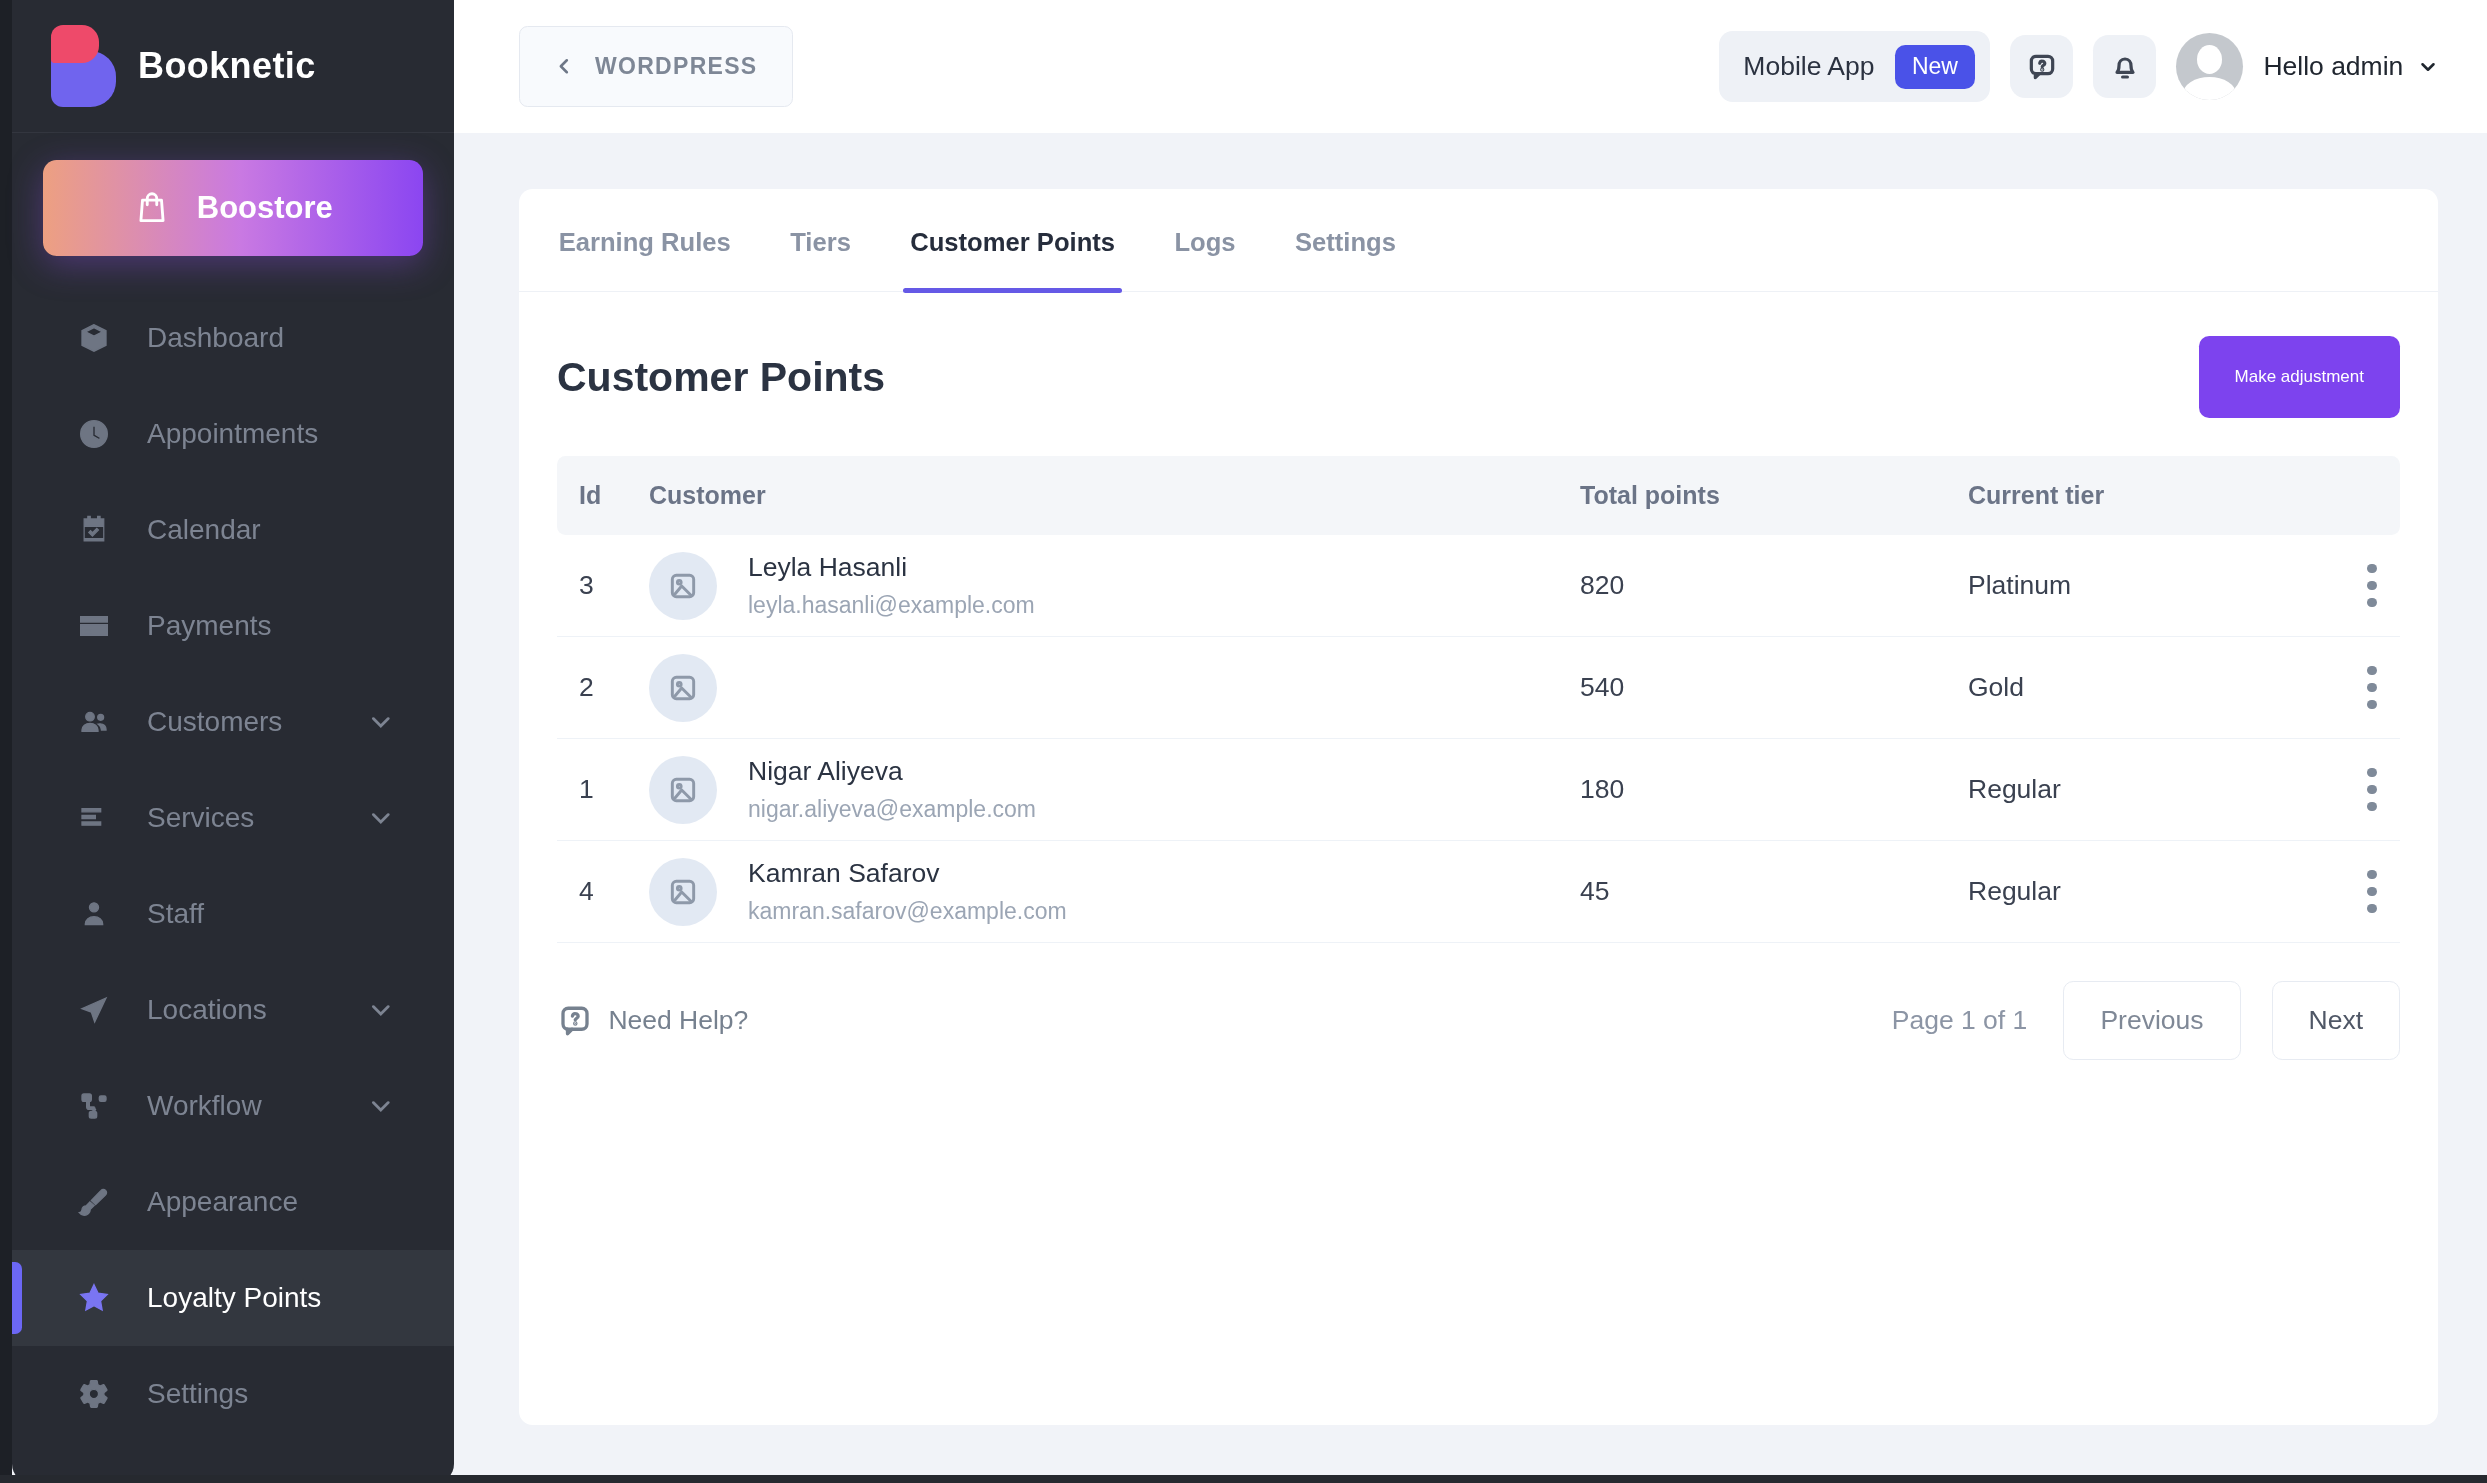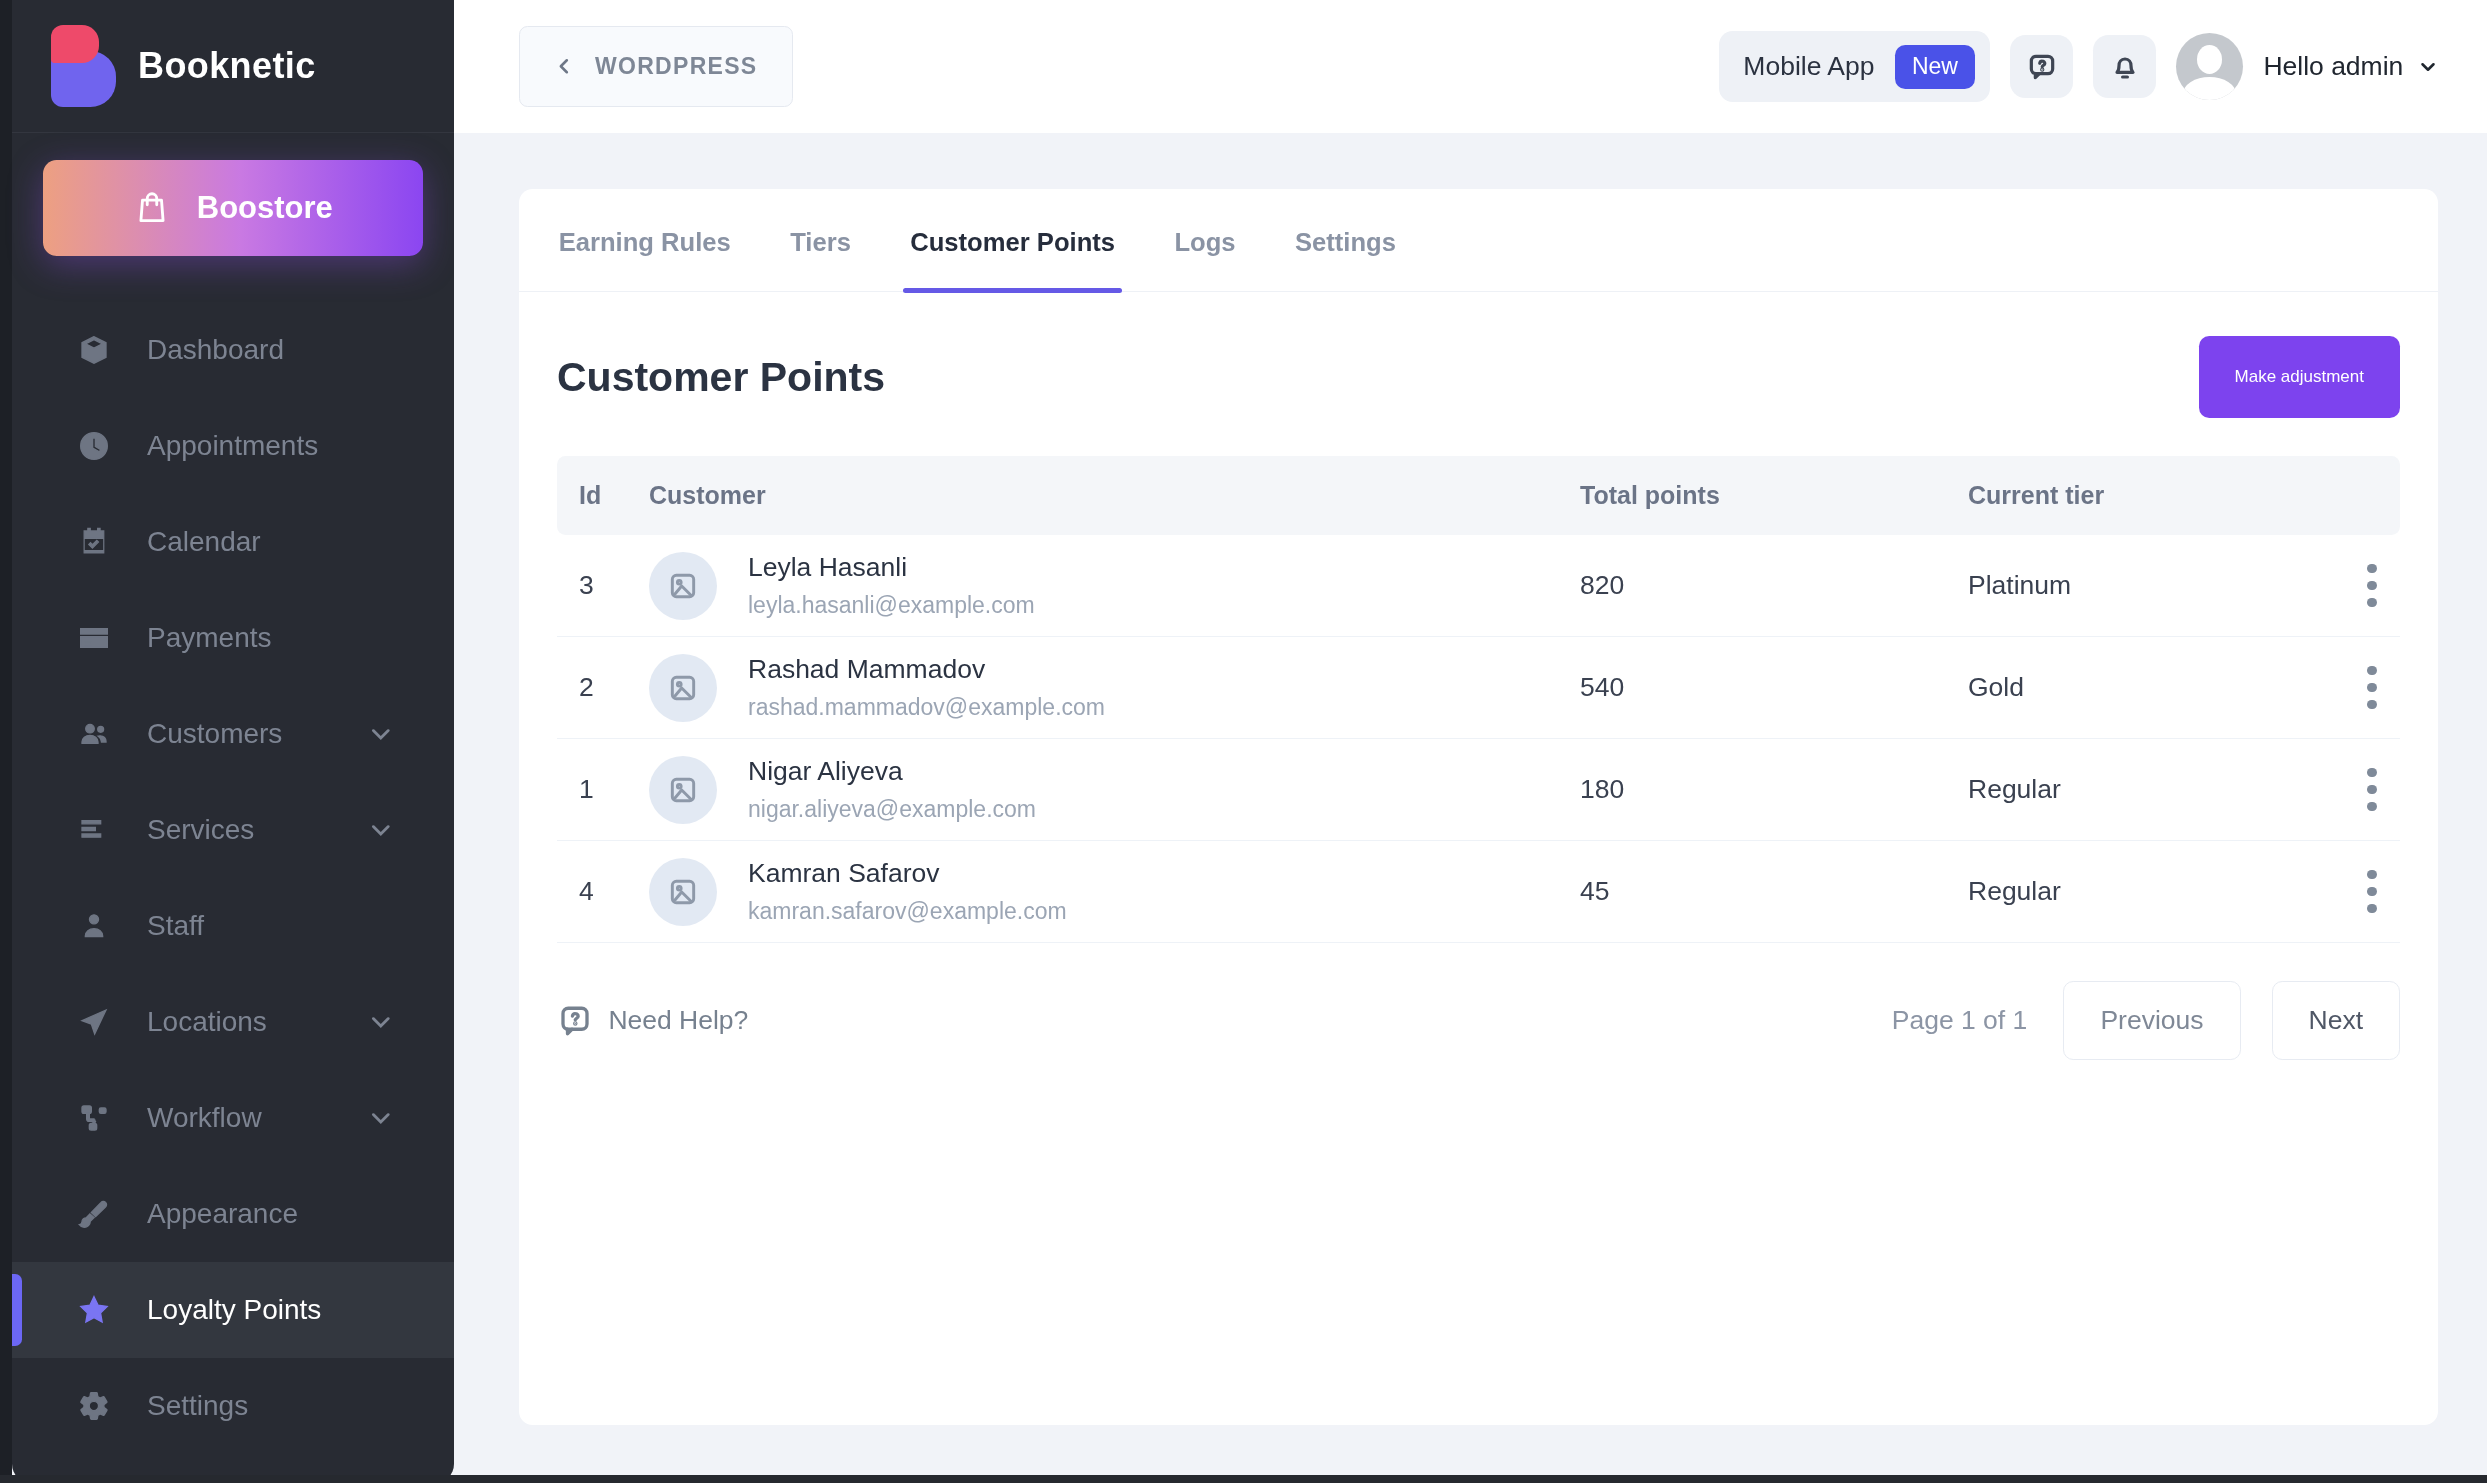--- a/index.html
+++ b/index.html
@@ -12,21 +12,21 @@
   .wp-strip { width:12px; background:#1d2026; }
 
   
   .sidebar { width:442px; background:#282b33; display:flex; flex-direction:column; border-radius:0 0 19px 19px; }
   .logo-row { height:133px; display:flex; align-items:center; gap:22px; padding-left:39px; border-bottom:1.7px solid #33363f; flex:none; }
   .logo-mark { width:65px; height:82px; position:relative; flex:none; }
   .logo-mark .purple { position:absolute; left:0; top:25.6px; width:65px; height:56px; background:#7064ee; border-radius:12px 25.6px 25.6px 12px; }
   .logo-mark .pink { position:absolute; left:0; top:0; width:48px; height:38px; background:#ee4a6a; border-radius:12px 17px 17px 3.4px; }
   .brand-name { color:#fff; font-size:36px; font-weight:700; letter-spacing:0.4px; }
 
-  .store-btn { margin:27px 31px 22px 31px; height:96px; flex:none; border:none; cursor:pointer;
+  .store-btn { margin:27px 31px 10px 31px; height:96px; flex:none; border:none; cursor:pointer;
     border-radius:13.7px; display:flex; align-items:center; justify-content:center; gap:25.6px;
     background:linear-gradient(90deg, var(--grad-start) 0%, #c979e2 52%, var(--grad-end) 100%);
     color:#fff; font-size:31px; font-weight:700; box-shadow:0 8.5px 34px rgba(150,80,240,.35); }
   .store-btn svg { width:38px; height:38px; }
 
   .menu { margin-top:24px; flex:1; display:flex; flex-direction:column; }
   .menu-item { height:96px; display:flex; align-items:center; padding:0 60px 0 65px; position:relative; cursor:pointer; }
   .menu-item .mi-icon { width:34px; height:34px; flex:none; display:flex; align-items:center; justify-content:center; }
   .menu-item .mi-icon svg { width:32px; height:32px; fill:#6e7583; stroke:#6e7583; }
   .menu-item .mi-label { margin-left:36px; font-size:28px; color:#7d8492; flex:1; }
@@ -342,24 +342,20 @@
             <div class="cell-id col-id">2</div>
             <div class="col-cust">
                 <div class="cust-wrap">
               <span class="row-avatar">
                     <svg viewBox="0 0 24 24" stroke-linecap="round" stroke-linejoin="round">
                       <rect x="4" y="4" width="16" height="16" rx="3"></rect>
                       <circle cx="9.2" cy="9.2" r="1.4"></circle>
                       <path d="m6 18 5-6 7 7"></path>
                     </svg>
                   </span>
-              <span>
-                    <div class="cust-name">Rashad Mammadov</div>
-              <div class="cust-email">rashad.mammadov@example.com</div>
-                  </span>
             </div>
               </div>
             <div class="cell-pts col-pts">540</div>
             <div class="cell-tier col-tier">Gold</div>
             <div class="col-act">
                 <button class="kebab">
                   <i></i>
                   <i></i>
                   <i></i>
                 </button>

